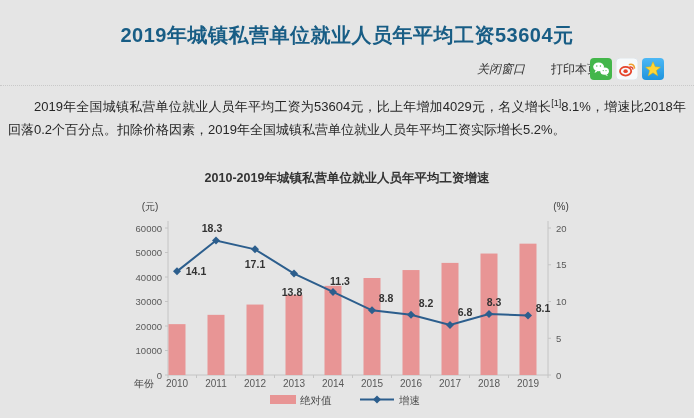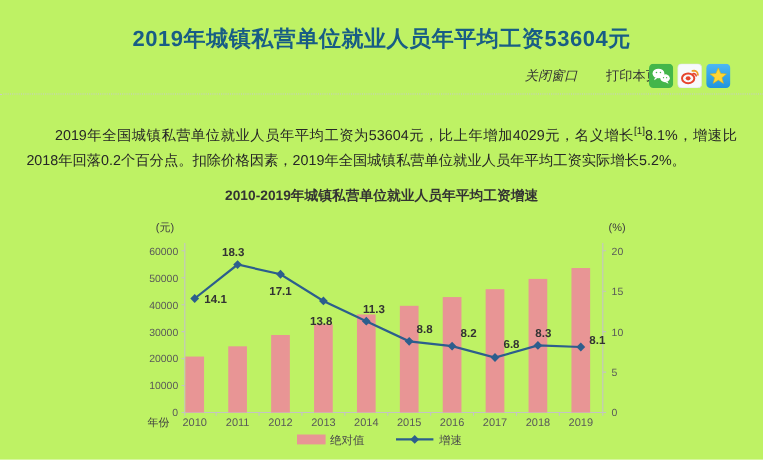--- a/index.html
+++ b/index.html
@@ -1,35 +1,35 @@
 <!DOCTYPE html>
 <html><head>
 <meta charset="utf-8">
 <style>
   html,body{margin:0;padding:0;background:#ffffff;}
   .page{
-    position:relative;width:694px;height:418px;background:#bef264;overflow:hidden;
+    position:relative;width:694px;height:418px;background:#e5e5e5;overflow:hidden;
     font-family:"Liberation Sans","DejaVu Sans",sans-serif;
   }
   .main-title{
     position:absolute;top:9px;left:0;right:0;text-align:center;
     font-size:20px;font-weight:bold;color:#185d85;letter-spacing:0.5px;
   }
   .meta-row{position:absolute;top:56px;left:0;right:0;height:26px;font-size:12px;color:#404040;}
   .meta-abs{position:absolute;top:5px;white-space:pre;}
   .meta-source{left:160px;}
   .meta-source-link{color:#2d7cb5;text-decoration:none;cursor:pointer;}
   .meta-publish{left:288px;}
   .meta-close{left:477px;color:#333;cursor:pointer;font-style:italic;}
   .meta-print{left:551px;color:#333;cursor:pointer;}
   .share-icons{position:absolute;left:590px;top:2px;display:flex;gap:4px;}
   .share-icon{width:22px;height:22px;display:block;cursor:pointer;}
   .separator{position:absolute;top:85px;left:0;right:0;border-top:1px dotted #c9c9c9;height:0;}
   .article-para{
-    position:absolute;top:96px;left:8px;right:8px;margin:16px;
+    position:absolute;top:96px;left:8px;right:8px;margin:0;
     font-size:13px;line-height:1.75;color:#262626;text-indent:2em;text-align:justify;
   }
   .article-para sup{font-size:9px;line-height:0;}
   .chart-title{
     position:absolute;top:170px;left:0;right:0;text-align:center;
     font-size:12.5px;font-weight:bold;color:#333333;
   }
   .chart-svg{position:absolute;left:128px;top:194px;}
 </style>
 </head>

